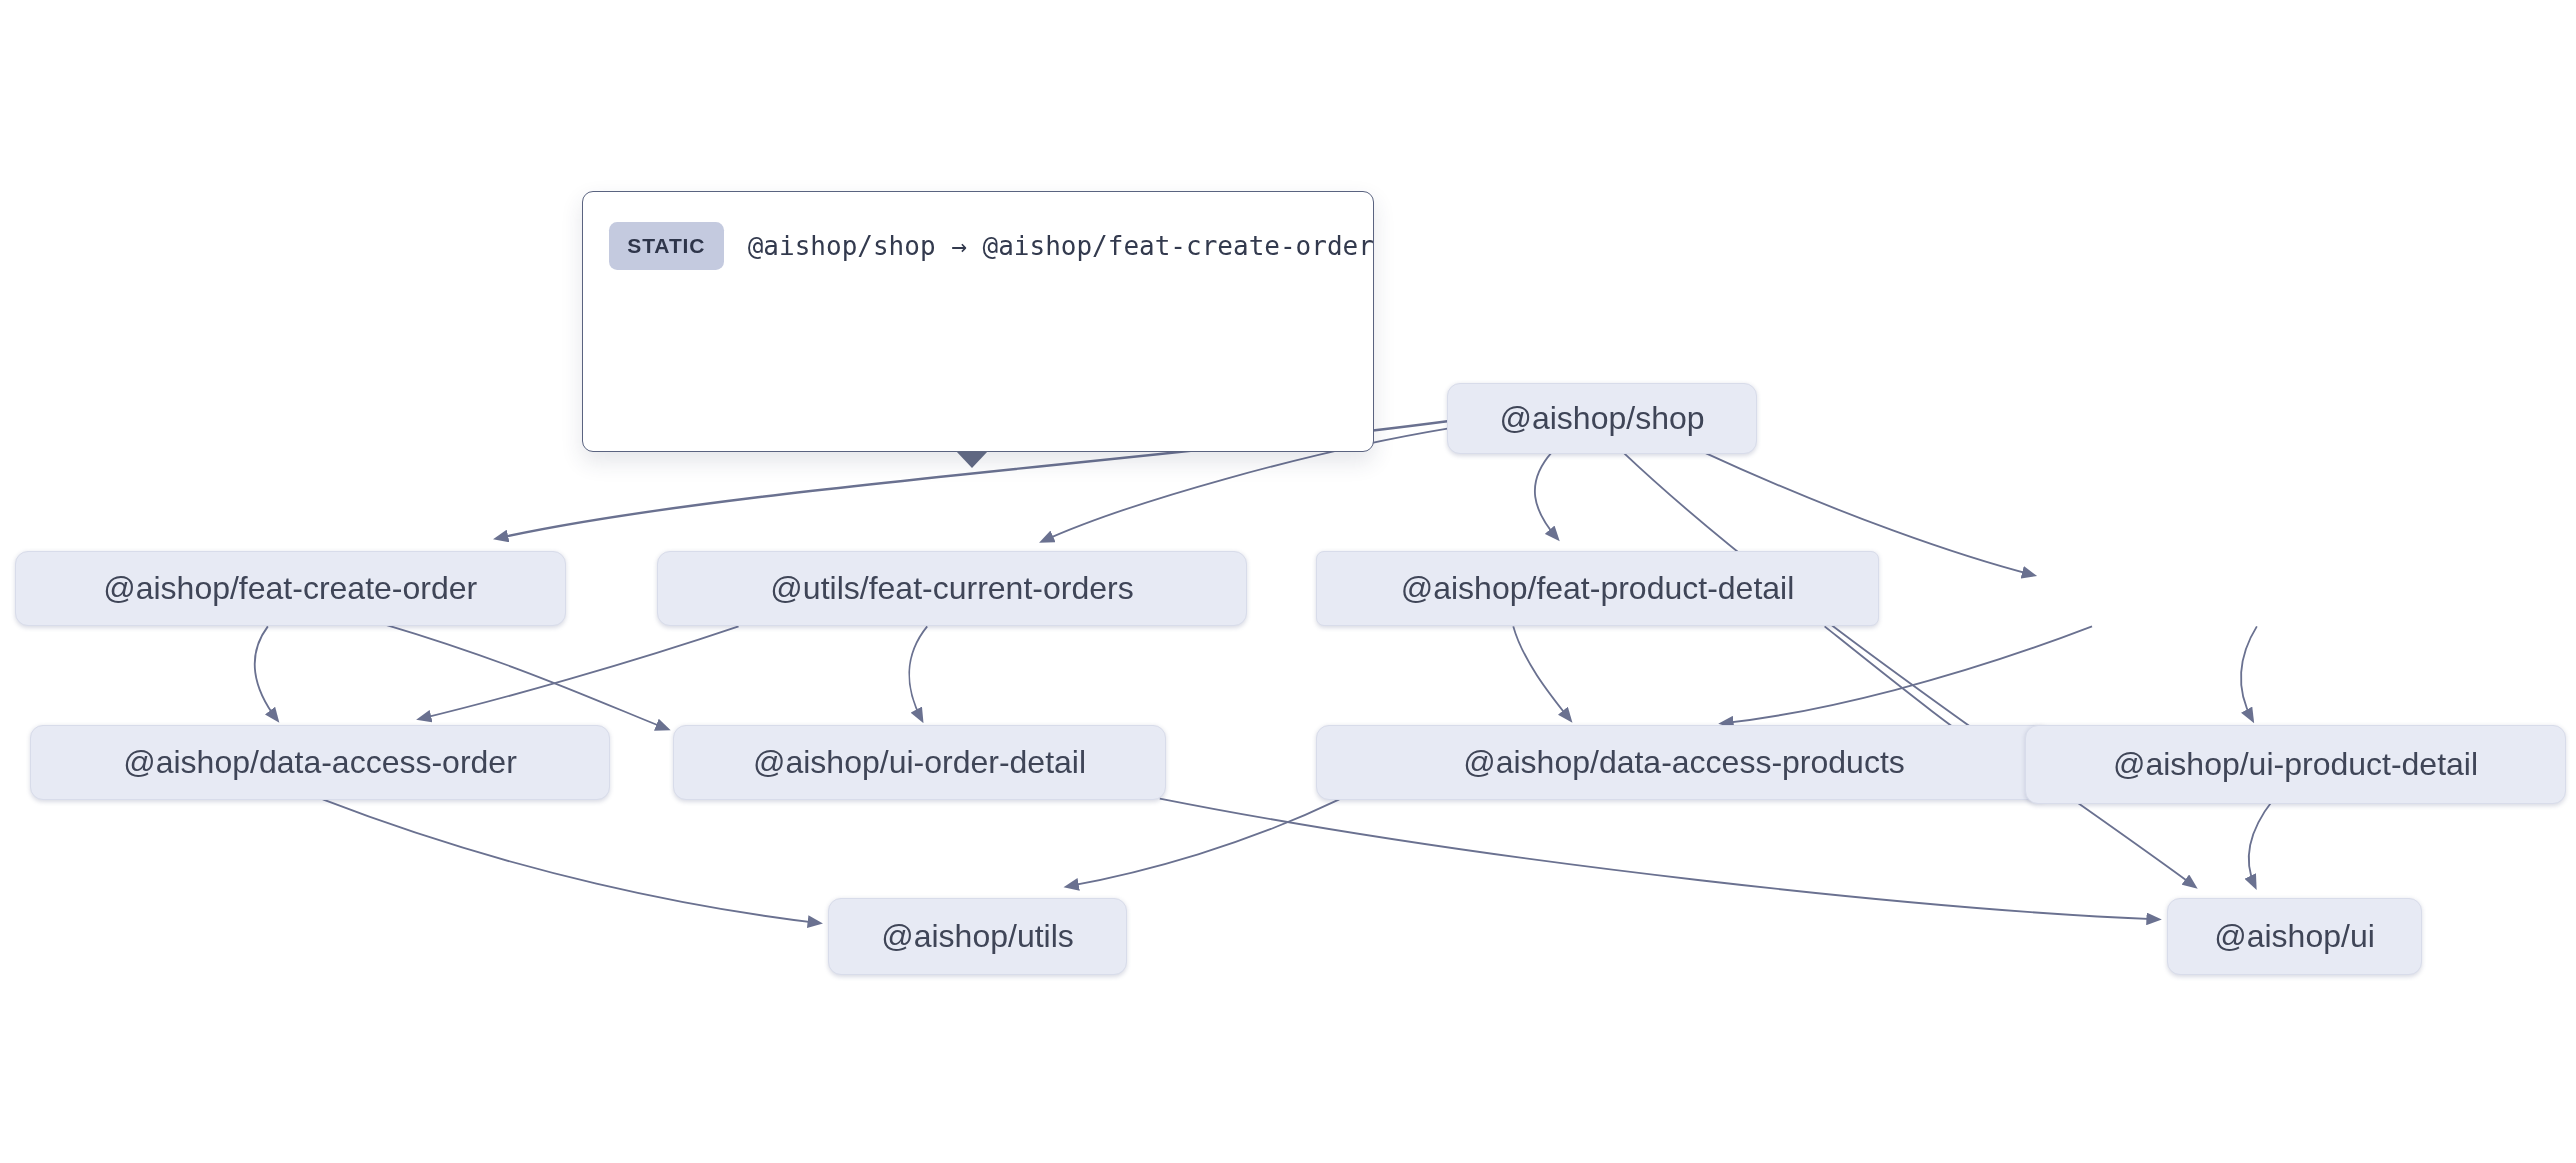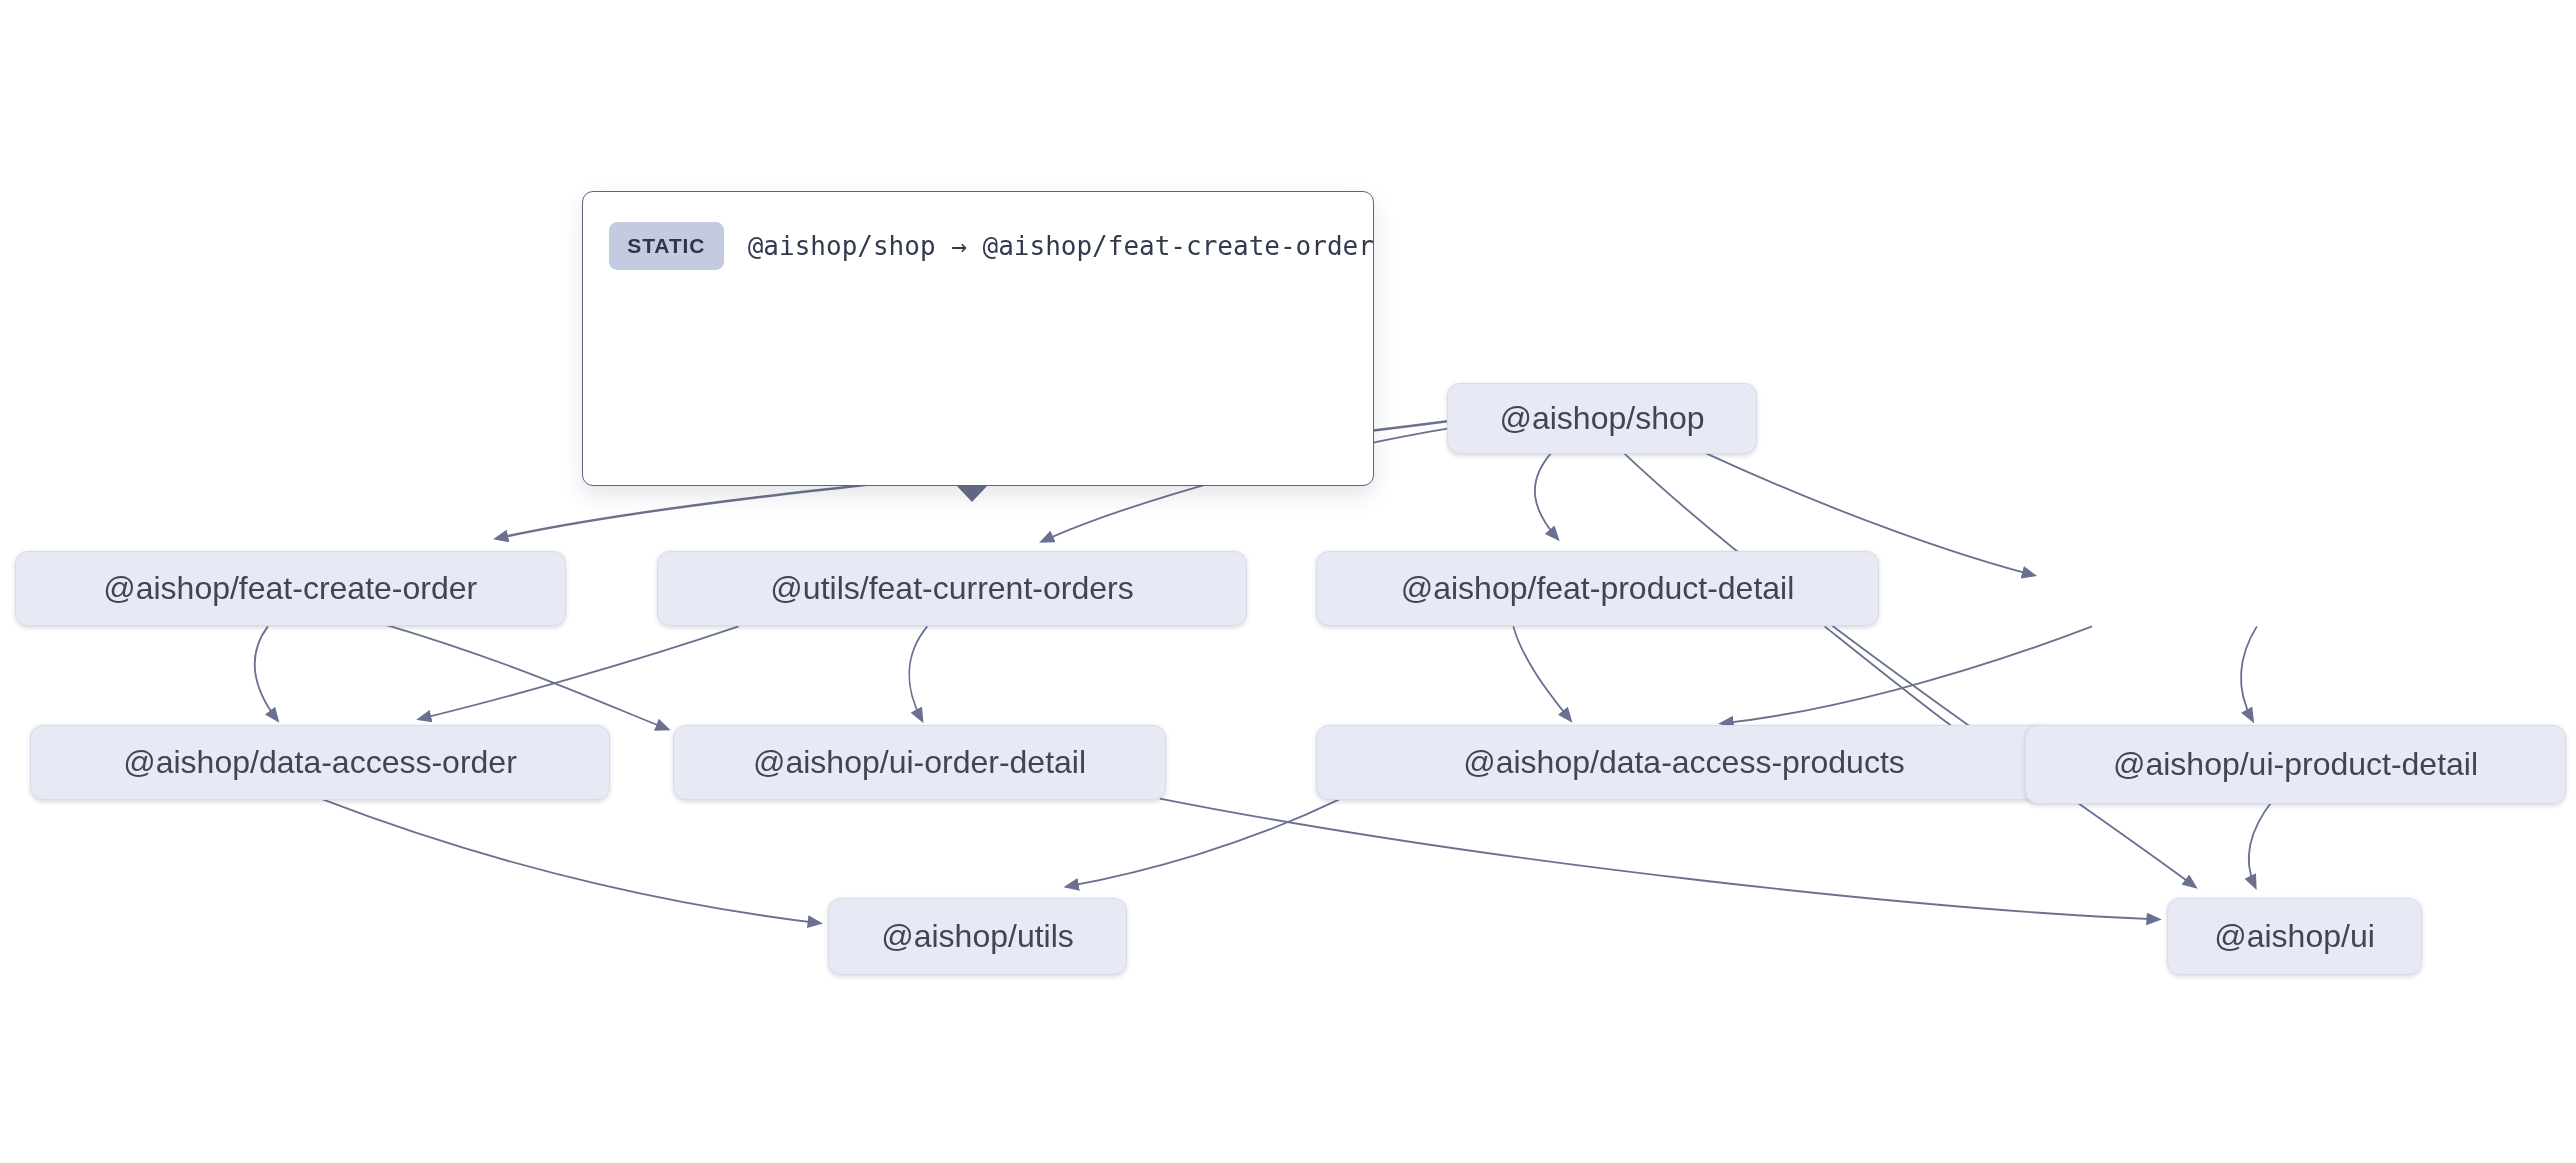--- a/index.html
+++ b/index.html
@@ -21,21 +21,21 @@
     color:#3f4557;
     font-size:32px;
     display:flex;align-items:center;justify-content:center;
     white-space:nowrap;
     box-sizing:border-box;
     cursor:pointer;
   }
 
   .tooltip{
     position:absolute;
-    left:582px;top:191px;width:792px;height:295px;
+    left:582px;top:191px;width:792px;height:261px;
     background:#ffffff;
     border:1.8px solid #5a6380;
     border-radius:11px;
     box-shadow:0 9.2px 22px rgba(40,50,80,0.12);
     box-sizing:border-box;
     padding:24px 26px;
     z-index:5;
   }
   .tooltip-caret{
     position:absolute;
@@ -107,21 +107,21 @@
     <path class="edge" d="M 1992 684 C 2062 740 2146 808 2202 842" marker-end="url(#arrow)"></path>
     <path class="edge" d="M 1266 872 C 1630 944 2112 994 2356 1004" marker-end="url(#arrow)"></path>
     <path class="edge" d="M 1462 873 C 1360 922 1252 952 1165 968" marker-end="url(#arrow)"></path>
     <path class="edge" d="M 352 873 C 562 954 758 992 894 1008" marker-end="url(#arrow)"></path>
     <path class="edge" d="M 2482 873 C 2456 906 2448 938 2462 968" marker-end="url(#arrow)"></path>
   </svg>
 
   <div class="node" style="left:1447px;top:383px;width:310px;height:71px;">@aishop/shop</div>
   <div class="node" style="left:14.7px;top:551px;width:551px;height:75px;">@aishop/feat-create-order</div>
   <div class="node" style="left:657px;top:551px;width:590px;height:75px;">@utils/feat-current-orders</div>
-  <div class="node" style="left:1316px;top:551px;width:563px;height:75px;">@aishop/feat-product-detail</div>
+  <div class="node" style="left:1316px;top:551px;width:563px;height:75px;border-radius:8px;">@aishop/feat-product-detail</div>
   <div class="node" style="left:30px;top:725px;width:580px;height:75px;">@aishop/data-access-order</div>
   <div class="node" style="left:673px;top:725px;width:493px;height:75px;">@aishop/ui-order-detail</div>
   <div class="node" style="left:1316px;top:725px;width:736px;height:75px;">@aishop/data-access-products</div>
   <div class="node" style="left:2025px;top:725px;width:541px;height:79px;">@aishop/ui-product-detail</div>
   <div class="node" style="left:2167px;top:898px;width:255px;height:77px;">@aishop/ui</div>
   <div class="node" style="left:828px;top:898px;width:299px;height:77px;">@aishop/utils</div>
 
   <div class="tooltip">
     <div class="tooltip-header">
       <span class="badge-static">STATIC</span>

